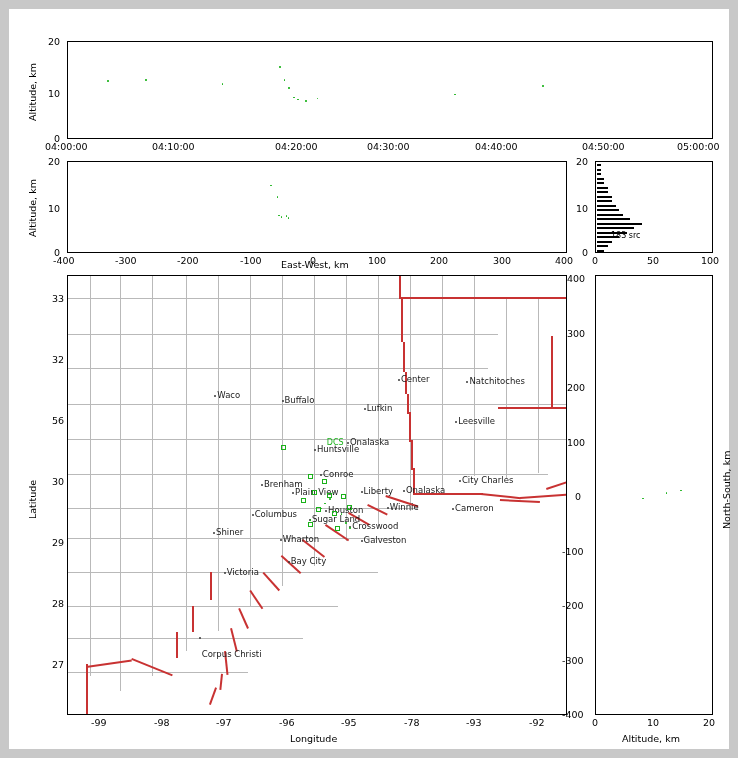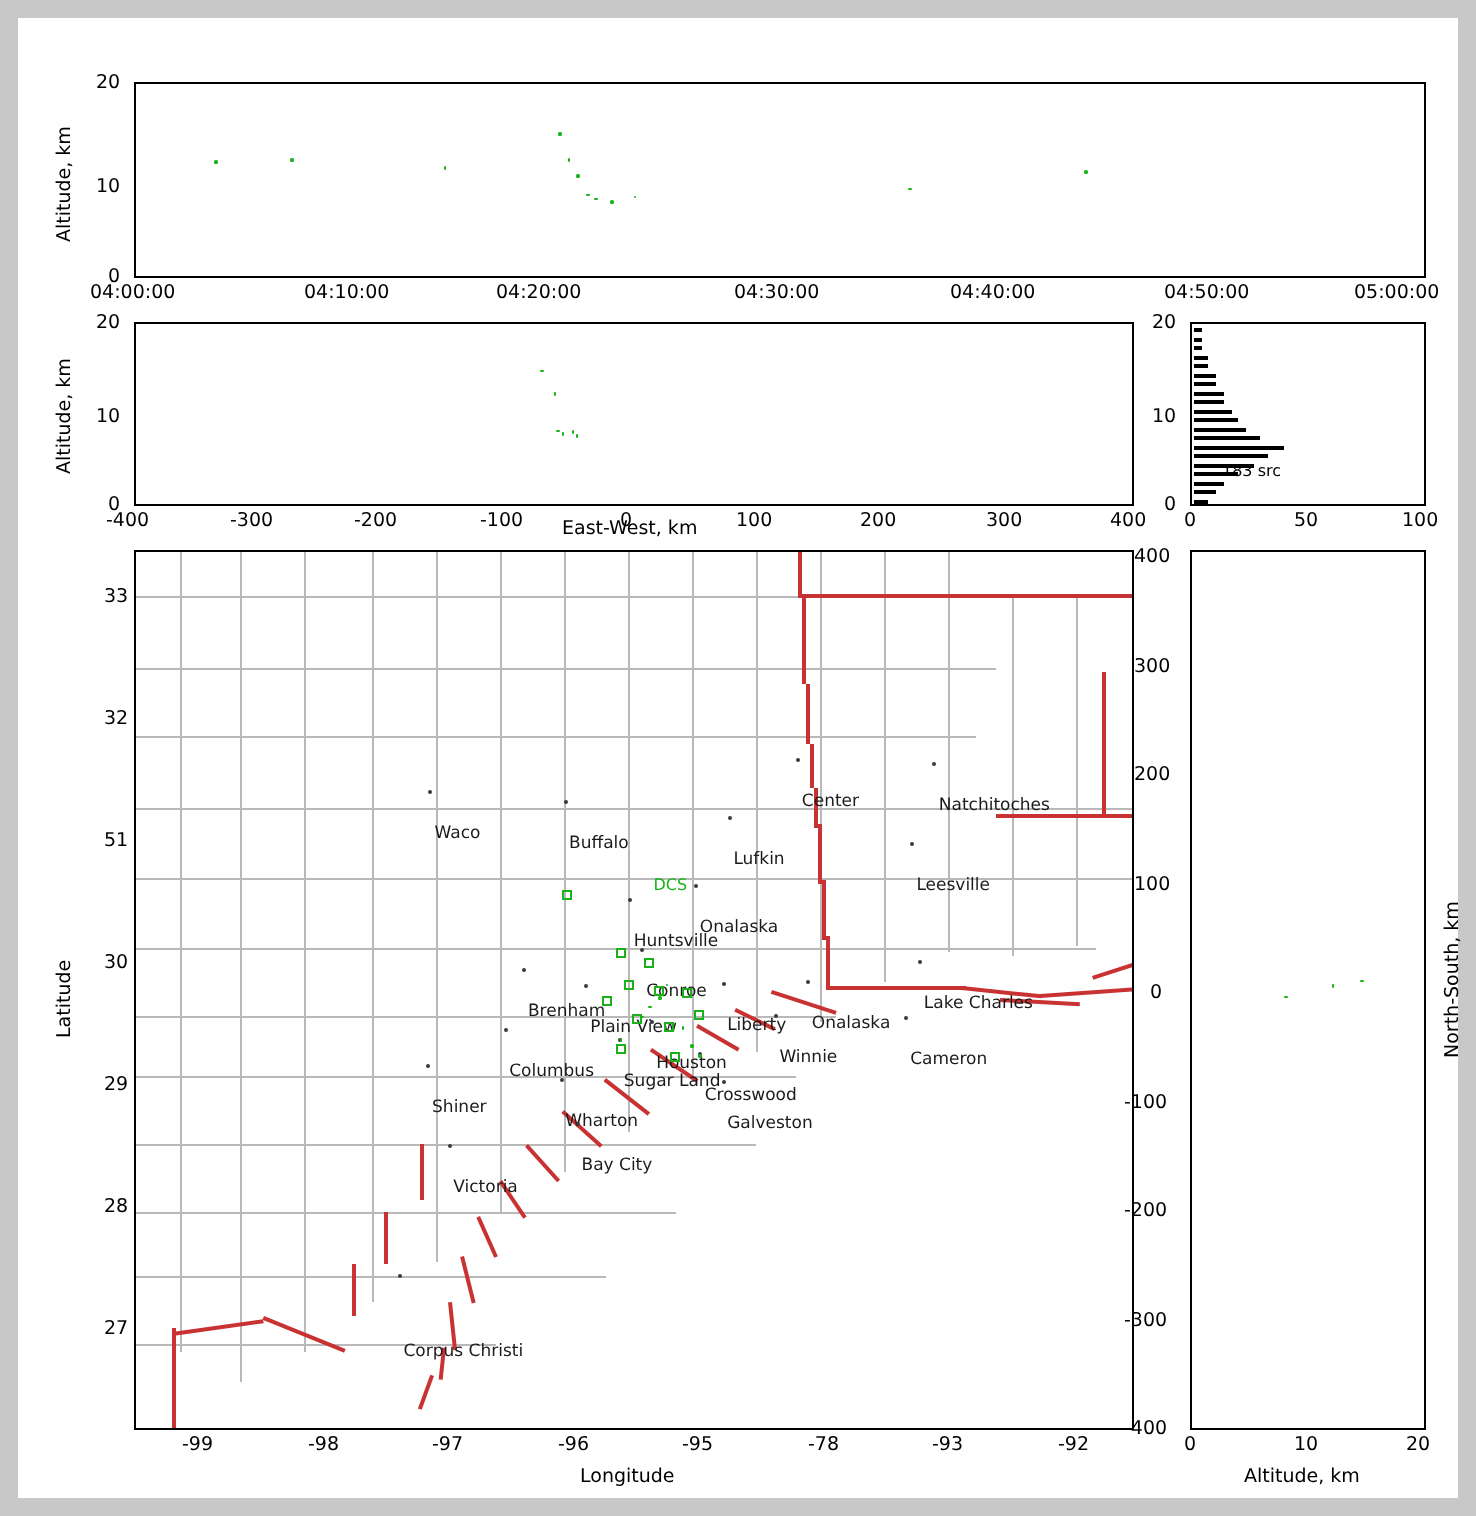--- a/index.html
+++ b/index.html
@@ -43,21 +43,21 @@
     position:absolute;
     font-size:9.5px;
     color:#000;
     white-space:nowrap;
   }
   
   .countyline{position:absolute;background:#b9b9b9;}
   .stateline{position:absolute;background:#c83232;}
   .coast{position:absolute;background:#c83232;}
   .citydot{position:absolute;width:2px;height:2px;background:#3a3a3a;border-radius:50%;}
-  .cityname{position:absolute;font-size:8.5px;color:#1a1a1a;white-space:nowrap;margin-top:22px;}
+  .cityname{position:absolute;font-size:8.5px;color:#1a1a1a;white-space:nowrap;}
   .src{position:absolute;width:1.6px;height:1.6px;border-radius:50%;}
   .station{position:absolute;width:5px;height:5px;border:1px solid #19b219;box-sizing:border-box;}
   .stationlbl{position:absolute;font-size:8px;color:#19b219;white-space:nowrap;padding-left:40px;}
   .srccount{position:absolute;font-size:8px;color:#000;}
 </style>
 </head>
 <body>
 
 <div id="fig">
 
@@ -75,21 +75,21 @@
       <div class="src" style="left: 248.656px; top: 55.68px; background: rgb(25, 178, 25);"></div>
       <div class="src" style="left: 386.4px; top: 51.84px; background: rgb(25, 178, 25);"></div>
       <div class="src" style="left: 474.056px; top: 43.2px; background: rgb(25, 178, 25);"></div>
     </div>
   <div class="axlabel ytitle" style="left:18px;top:112px;">Altitude, km</div>
   <div class="tick" style="left:45px;top:124px;">0</div>
   <div class="tick" style="left:39px;top:79px;">10</div>
   <div class="tick" style="left:39px;top:27px;">20</div>
   <div class="tick" style="left:36px;top:132px;">04:00:00</div>
   <div class="tick" style="left:143px;top:132px;">04:10:00</div>
-  <div class="tick" style="left:239px;top:132px;">04:20:00</div>
+  <div class="tick" style="left:266px;top:132px;">04:20:00</div>
   <div class="tick" style="left:358px;top:132px;">04:30:00</div>
   <div class="tick" style="left:466px;top:132px;">04:40:00</div>
   <div class="tick" style="left:573px;top:132px;">04:50:00</div>
   <div class="tick" style="left:668px;top:132px;">05:00:00</div>
 
   <div class="panel" id="p2" style="left:58px;top:152px;width:500px;height:92px;">
       <div class="src" style="left: 202.312px; top: 22.5px; background: rgb(25, 178, 25);"></div>
       <div class="src" style="left: 208.537px; top: 34.2px; background: rgb(25, 178, 25);"></div>
       <div class="src" style="left: 210.405px; top: 52.65px; background: rgb(25, 178, 25);"></div>
       <div class="src" style="left: 212.895px; top: 54px; background: rgb(25, 178, 25);"></div>
@@ -226,21 +226,21 @@
       <div class="cityname" style="left: 248.887px; top: 167.624px;">Huntsville</div>
       <div class="citydot" style="left: 252.112px; top: 197.744px;"></div>
       <div class="cityname" style="left: 255.112px; top: 192.744px;">Conroe</div>
       <div class="citydot" style="left: 192.975px; top: 208.05px;"></div>
       <div class="cityname" style="left: 195.975px; top: 203.05px;">Brenham</div>
       <div class="citydot" style="left: 292.575px; top: 215.135px;"></div>
       <div class="cityname" style="left: 295.575px; top: 210.135px;">Liberty</div>
       <div class="citydot" style="left: 334.905px; top: 213.847px;"></div>
       <div class="cityname" style="left: 337.905px; top: 208.847px;">Onalaska</div>
       <div class="citydot" style="left: 390.93px; top: 204.185px;"></div>
-      <div class="cityname" style="left: 393.93px; top: 199.185px;">Lake Charles</div>
+      <div class="cityname" style="left: 393.93px; top: 199.185px;">City Charles</div>
       <div class="citydot" style="left: 224.1px; top: 215.779px;"></div>
       <div class="cityname" style="left: 227.1px; top: 210.779px;">Plain View</div>
       <div class="citydot" style="left: 318.72px; top: 230.594px;"></div>
       <div class="cityname" style="left: 321.72px; top: 225.594px;">Winnie</div>
       <div class="citydot" style="left: 384.082px; top: 231.882px;"></div>
       <div class="cityname" style="left: 387.082px; top: 226.882px;">Cameron</div>
       <div class="citydot" style="left: 183.637px; top: 238.324px;"></div>
       <div class="cityname" style="left: 186.637px; top: 233.324px;">Columbus</div>
       <div class="citydot" style="left: 257.092px; top: 234.459px;"></div>
       <div class="cityname" style="left: 260.092px; top: 229.459px;">Houston</div>
@@ -282,21 +282,21 @@
       <div class="src" style="left: 277.012px; top: 246.053px; background: rgb(25, 178, 25);"></div>
       <div class="src" style="left: 281.37px; top: 251.206px; background: rgb(25, 178, 25);"></div>
     </div>
 
   <div class="axlabel ytitle" style="left:18px;top:510px;">Latitude</div>
   <div class="axlabel" style="left:281px;top:724px;">Longitude</div>
   <div class="tick" style="left:43px;top:650px;">27</div>
   <div class="tick" style="left:43px;top:589px;">28</div>
   <div class="tick" style="left:43px;top:528px;">29</div>
   <div class="tick" style="left:43px;top:467px;">30</div>
-  <div class="tick" style="left:43px;top:406px;">51</div>
+  <div class="tick" style="left:43px;top:406px;">56</div>
   <div class="tick" style="left:43px;top:345px;">32</div>
   <div class="tick" style="left:43px;top:284px;">33</div>
   <div class="tick" style="left:82px;top:708px;">-99</div>
   <div class="tick" style="left:145px;top:708px;">-98</div>
   <div class="tick" style="left:207px;top:708px;">-97</div>
   <div class="tick" style="left:270px;top:708px;">-96</div>
   <div class="tick" style="left:332px;top:708px;">-95</div>
   <div class="tick" style="left:395px;top:708px;">-78</div>
   <div class="tick" style="left:457px;top:708px;">-93</div>
   <div class="tick" style="left:520px;top:708px;">-92</div>

